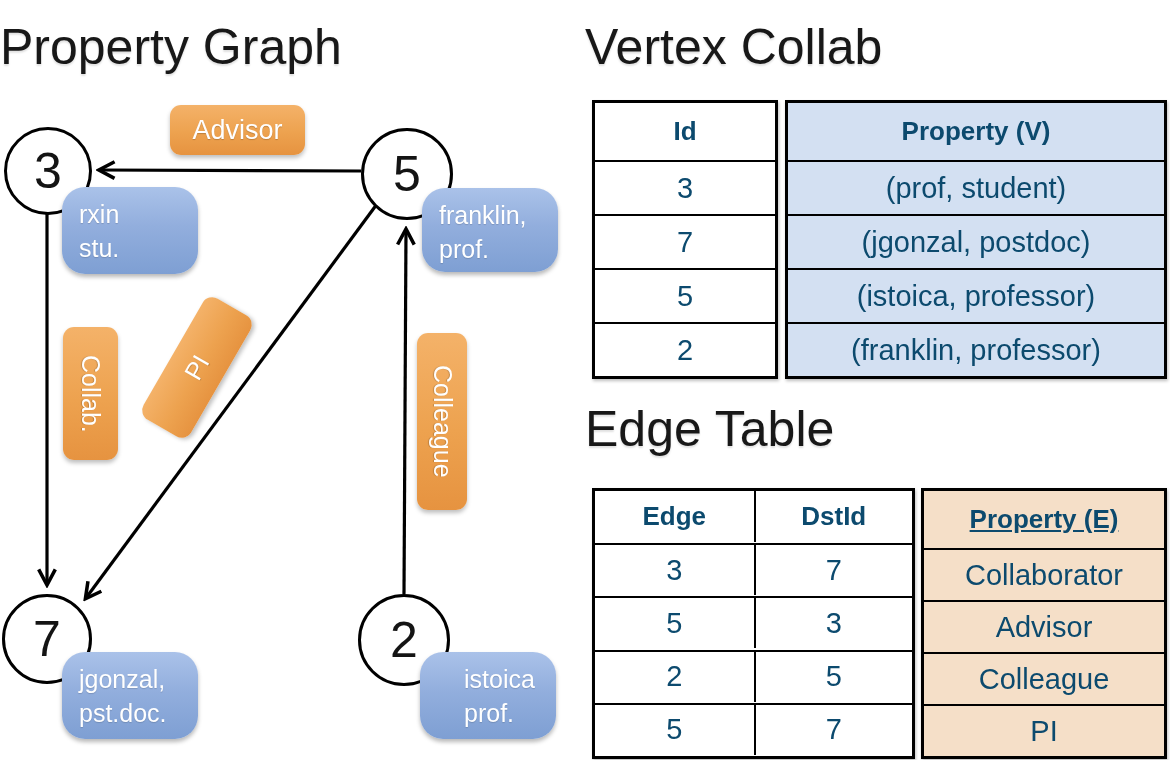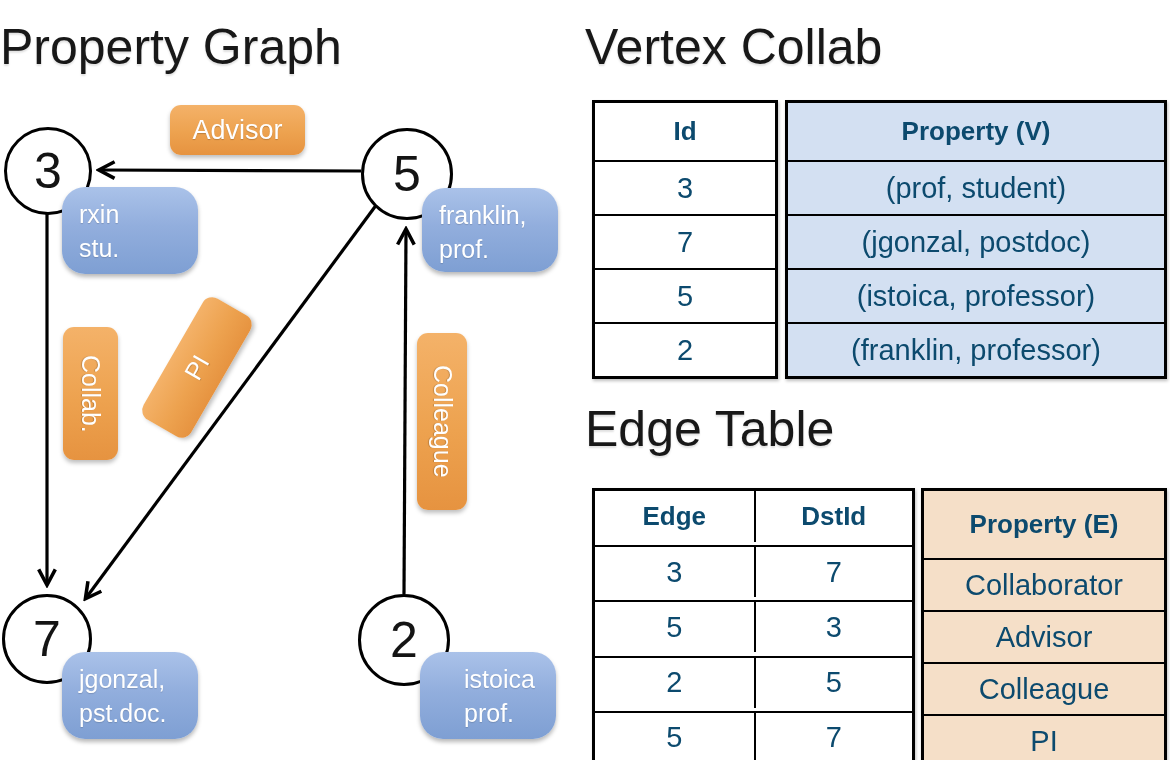--- a/index.html
+++ b/index.html
@@ -137,21 +137,21 @@
         <div class="cell rightcol" style="height:52px;">3</div>
 
         <div class="cell" style="height:52px;">2</div>
         <div class="cell rightcol" style="height:52px;">5</div>
 
         <div class="cell" style="height:52px;">5</div>
         <div class="cell rightcol" style="height:52px;">7</div>
       </div>
 
       <div class="subtable" style="width:246px;">
-        <div class="cell hdr first orange-fill" style="height:67px;">Property (E)</div>
+        <div class="cell hdr first orange-fill" style="height:57px;text-decoration:underline;">Property (E)</div>
         <div class="cell orange-fill" style="height:52px;">Collaborator</div>
         <div class="cell orange-fill" style="height:52px;">Advisor</div>
         <div class="cell orange-fill" style="height:52px;">Colleague</div>
         <div class="cell orange-fill" style="height:52px;">PI</div>
       </div>
     </div>
   </div>
 </div>
 
 </body></html>

